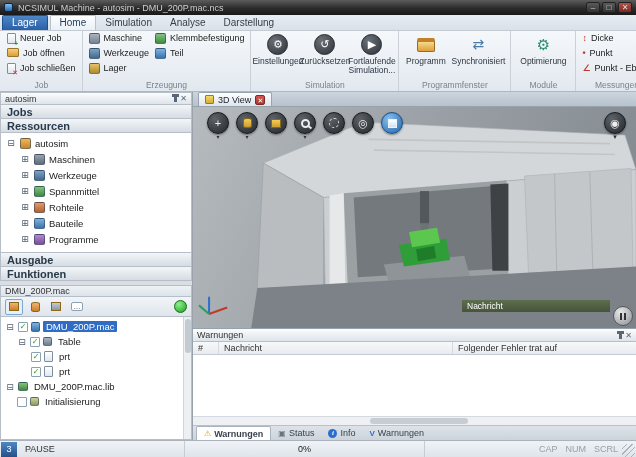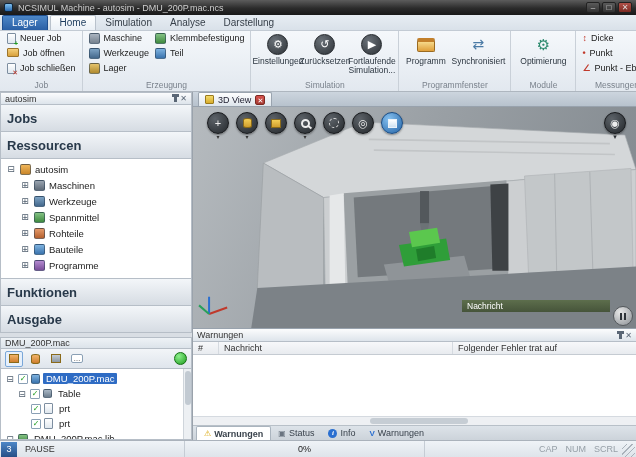--- a/index.html
+++ b/index.html
@@ -39,21 +39,21 @@
 
   
   .main{flex:1;display:flex;min-height:0}
 
   
   .sidebar{width:193px;display:flex;flex-direction:column;background:#d9dee4;border-right:1px solid #9aa2ab;flex:0 0 auto}
   .panel-head{height:13px;background:linear-gradient(#fbfcfd,#dde4eb);border:1px solid #b6bec7;display:flex;align-items:center;padding:0 4px;font-size:9px;color:#333}
   .ph-icons{margin-left:auto;display:flex;gap:3px;color:#5a6675;font-size:8px;align-items:center}
   .pin-ic{width:3px;height:7px;background:#5a6675;position:relative;display:inline-block}
   .pin-ic::after{content:"";position:absolute;top:-1px;left:-2px;width:7px;height:3px;background:#5a6675}
-  .secbar{height:27px;background:linear-gradient(#f3f6f9,#d6dce3);border:1px solid #b6bec7;border-top:none;display:flex;align-items:center;padding:0 6px;font-size:13px;color:#28394a;font-weight:bold}
+  .secbar{height:14px;background:linear-gradient(#f3f6f9,#d6dce3);border:1px solid #b6bec7;border-top:none;display:flex;align-items:center;padding:0 6px;font-size:11px;color:#28394a;font-weight:bold}
   .tree{background:#fff;border:1px solid #b6bec7;border-top:none;flex:0 0 120px;padding:2px 0;font-size:9.5px;overflow:hidden}
   .trow{display:flex;align-items:center;gap:4px;height:16px;padding-left:5px;white-space:nowrap}
   .trow.child{padding-left:19px}
   .xpd{font-size:9px;color:#51606f;width:10px;text-align:center;line-height:10px}
   .gap4{height:4px;flex:0 0 auto}
 
   .prog-head{height:12px;display:flex;align-items:center;padding:0 4px;font-size:9px;color:#333;background:linear-gradient(#eef2f6,#dce3ea);border:1px solid #b6bec7}
   .prog-toolbar{height:20px;background:linear-gradient(#f2f5f8,#dfe5ec);border:1px solid #b6bec7;border-top:none;display:flex;align-items:center;gap:3px;padding:0 4px}
   .ptool{width:18px;height:16px;display:flex;align-items:center;justify-content:center;border:1px solid transparent;border-radius:2px}
   .ptool.sel{background:#e6f0fb;border-color:#7aa7d8}
@@ -327,24 +327,24 @@
           <span>Bauteile</span>
         </div>
         <div class="trow child">
           <span class="xpd">⊞</span>
           <span class="chip" style="background:linear-gradient(#b48ad0,#7a4e9a)"></span>
           <span>Programme</span>
         </div>
       </div>
 
       <div class="secbar">
+        <span>Ausgabe</span>
+      </div>
+      <div class="secbar">
         <span>Funktionen</span>
-      </div>
-      <div class="secbar">
-        <span>Ausgabe</span>
       </div>
 
       <div class="gap4"></div>
 
       <div class="prog-head">
         <span>DMU_200P.mac</span>
       </div>
       <div class="prog-toolbar">
         <span class="ptool sel">
             <span class="boxchip" style="background:linear-gradient(#f2b46a,#cf7e2e)"></span>

